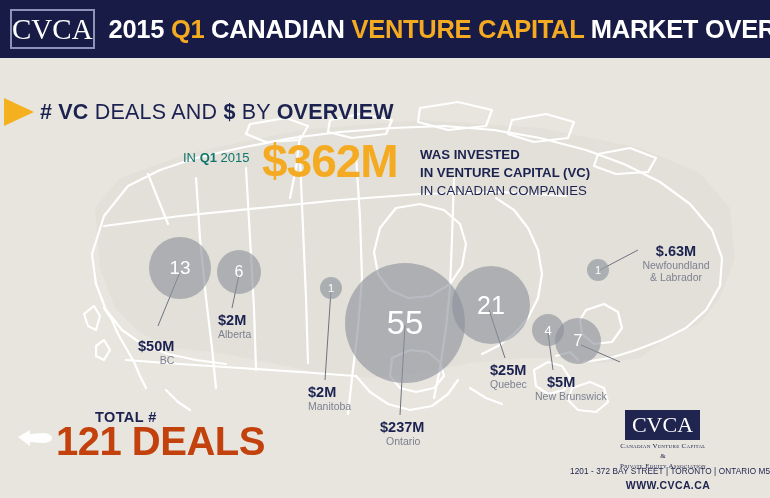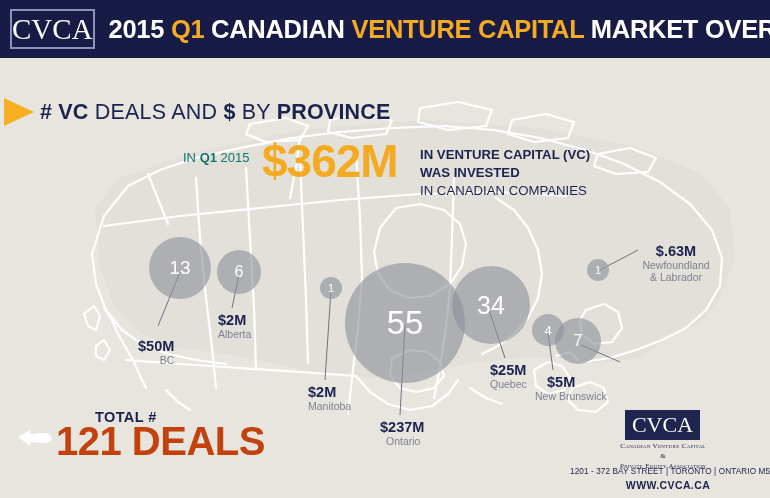--- a/index.html
+++ b/index.html
@@ -233,30 +233,30 @@
         <path d="M356,318 L370,334 L388,346 L410,352 L432,348 L448,336 L458,322"></path>
 
         <path d="M166,332 L178,344 L190,352"></path>
         <path d="M470,330 L486,340 L502,346"></path>
       </g>
     </svg>
   </div>
 
   <div class="arrow-gold"></div>
   <div class="section-title">
-    <span class="st-b"># VC</span><span class="st-n"> DEALS AND </span><span class="st-b">$</span><span class="st-n"> BY </span><span class="st-b">PROVINCE</span>
+    <span class="st-b"># VC</span><span class="st-n"> DEALS AND </span><span class="st-b">$</span><span class="st-n"> BY </span><span class="st-b">OVERVIEW</span>
   </div>
 
   <div class="stat-pre">
     <span>IN </span><b>Q1</b><span> 2015</span>
   </div>
   <div class="stat-big">$362M</div>
   <div class="stat-right">
+    <div class="bold">WAS INVESTED</div>
     <div class="bold">IN VENTURE CAPITAL (VC)</div>
-    <div class="bold">WAS INVESTED</div>
     <div>IN CANADIAN COMPANIES</div>
   </div>
 
   <svg class="leaders">
     <g stroke="#6e7382" stroke-width="1" fill="none">
       <line x1="180" y1="272" x2="158" y2="326"></line>
       <line x1="239" y1="275" x2="232" y2="308"></line>
       <line x1="331" y1="290" x2="325" y2="380"></line>
       <line x1="405" y1="325" x2="400" y2="415"></line>
       <line x1="489" y1="310" x2="505" y2="358"></line>
@@ -272,21 +272,21 @@
   <div class="bubble" style="left:217px;top:250px;width:44px;height:44px;font-size:16px;">
     <span>6</span>
   </div>
   <div class="bubble sm" style="left:320px;top:277px;width:22px;height:22px;font-size:11px;">
     <span>1</span>
   </div>
   <div class="bubble" style="left:345px;top:263px;width:120px;height:120px;font-size:33px;">
     <span>55</span>
   </div>
   <div class="bubble" style="left:452px;top:266px;width:78px;height:78px;font-size:25px;">
-    <span>34</span>
+    <span>21</span>
   </div>
   <div class="bubble" style="left:532px;top:314px;width:32px;height:32px;font-size:13px;">
     <span>4</span>
   </div>
   <div class="bubble" style="left:555px;top:318px;width:46px;height:46px;font-size:16px;">
     <span>7</span>
   </div>
   <div class="bubble sm" style="left:587px;top:259px;width:22px;height:22px;font-size:11px;">
     <span>1</span>
   </div>

